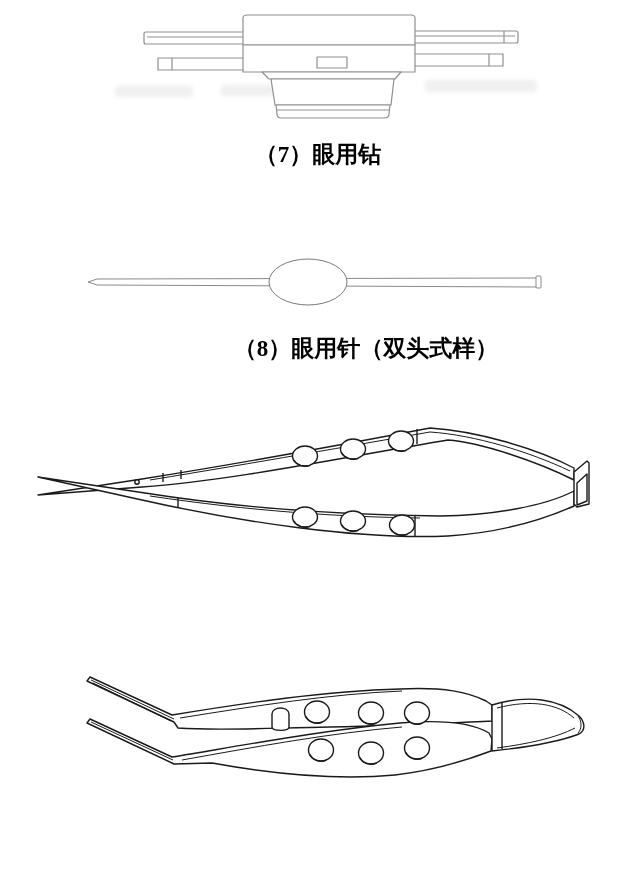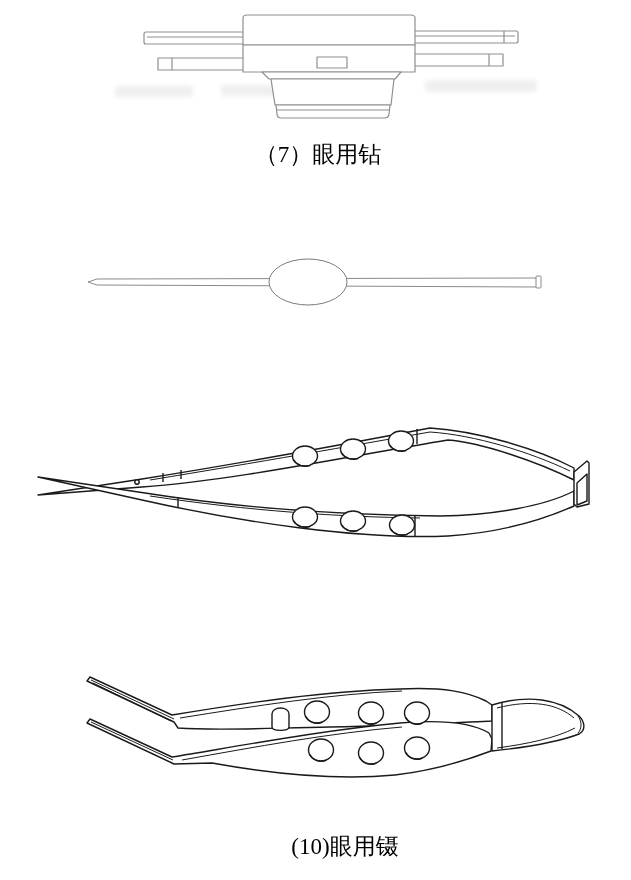--- a/index.html
+++ b/index.html
@@ -9,21 +9,21 @@
     margin:0 auto;
     background:#ffffff;
     overflow:hidden;
     font-family:"Liberation Serif","DejaVu Serif",serif;
   }
   .fig{position:absolute;left:0;}
   .caption{
     position:absolute;
     transform:translateX(-50%);
     font-size:23px;
-    font-weight:400;
+    font-weight:700;
     color:#000000;
     white-space:nowrap;
     line-height:1.1;
   }
   .smudge{
     position:absolute;
     background:#8a8a8a;
     opacity:.13;
     filter:blur(2px);
     border-radius:2px;
@@ -66,20 +66,21 @@
   </svg>
   <div class="caption" style="left:318px;top:142px">（7）眼用钻</div>
 
   <svg class="fig" style="top:240px" width="631" height="80" viewBox="0 240 631 80">
     <g fill="#ffffff" stroke="#8a8a8a" stroke-width="1">
       <path d="M88,282 L97,279 L537,278 L537,287 L97,285 Z"></path>
       <rect x="536" y="276" width="5" height="12" rx="1"></rect>
       <ellipse cx="308" cy="282" rx="39" ry="23" stroke="#7a7a7a"></ellipse>
     </g>
   </svg>
+  <div class="caption" style="left:366px;top:336px">（8）眼用针（双头式样）</div>
 
   <svg class="fig" style="top:405px" width="631" height="170" viewBox="0 405 631 170">
     <defs>
       <g id="hole-a" fill="#ffffff">
         <ellipse rx="12.5" ry="10"></ellipse>
         <path d="M-11,4 A 12,9.5 0 0 0 5.5,9.3" fill="none"></path>
       </g>
     </defs>
     <g fill="#ffffff" stroke="#1a1a1a" stroke-width="1.4" stroke-linejoin="round">
 
@@ -148,15 +149,14 @@
 
       <path d="M272,727 L272,714 C272,706 289,706 289,714 L289,727 C289,731.5 272,731.5 272,727 Z"></path>
       <use href="#hole-b" x="317" y="712"></use>
       <use href="#hole-b" x="371" y="713"></use>
       <use href="#hole-b" x="417" y="713"></use>
       <use href="#hole-b" x="321" y="750"></use>
       <use href="#hole-b" x="371" y="753"></use>
       <use href="#hole-b" x="417" y="748"></use>
     </g>
   </svg>
-  <div class="caption" style="left:345px;top:834px">(10)眼用镊</div>
 
 </div>
 
 </body></html>

